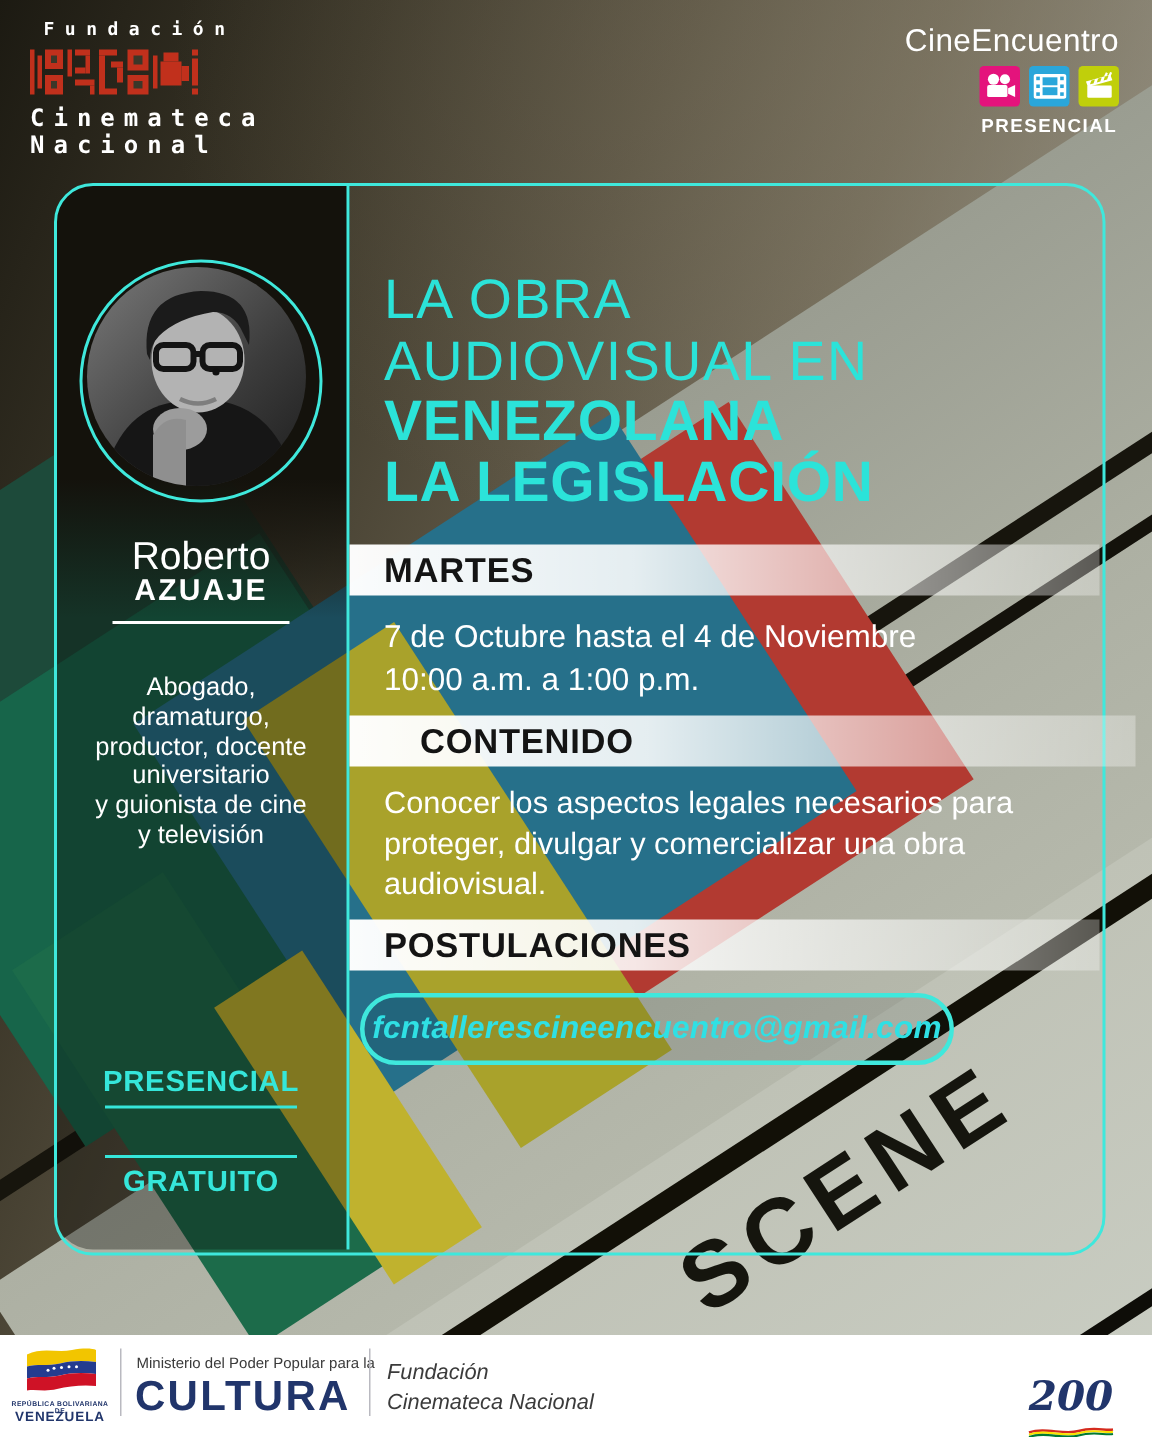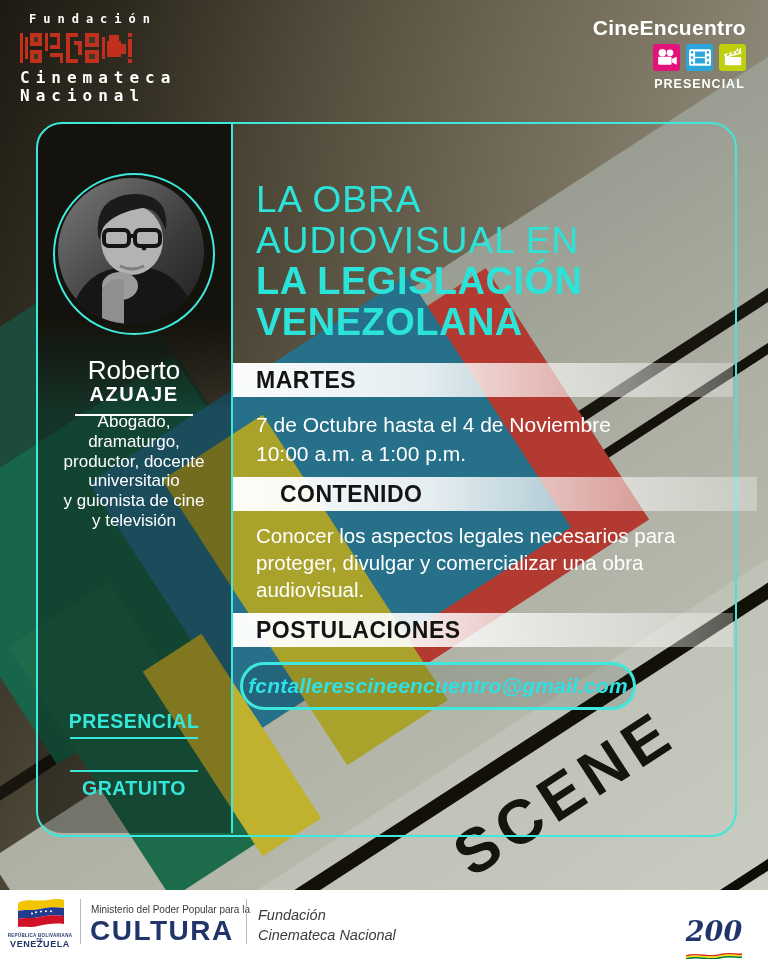--- a/index.html
+++ b/index.html
@@ -37,35 +37,35 @@
   
   .card{position:absolute;left:36px;top:122px;width:697px;height:711px;z-index:5;
     border:2px solid #3FE8DC;border-radius:26px;}
   .col-divider{position:absolute;left:231px;top:122px;width:2px;height:711px;background:#3FE8DC;z-index:6;}
   
   .fnd{position:absolute;left:20px;top:12px;z-index:8;color:#fff;}
   .fnd-small{font-family:"DejaVu Sans Mono",monospace;font-size:12px;font-weight:600;letter-spacing:7px;margin-left:9px;}
   .fnd-glyph{margin-top:5px;}
   .fnd-line{font-family:"DejaVu Sans Mono",monospace;font-size:16px;font-weight:600;letter-spacing:6px;line-height:18px;}
   .cine{position:absolute;right:22px;top:16px;z-index:8;display:flex;flex-direction:column;align-items:flex-end;}
-  .cine-brand{color:#fff;font-size:21px;font-weight:700;letter-spacing:0.3px;}
+  .cine-brand{color:#fff;font-size:21px;font-weight:400;letter-spacing:0.3px;}
   .cine-tiles{display:flex;gap:6px;margin-top:4px;}
   .tile{width:27px;height:27px;border-radius:3px;display:flex;align-items:center;justify-content:center;}
   .tile.m{background:#E4137C;} .tile.b{background:#2AA6DA;} .tile.l{background:#C0CF0B;}
   .cine-presencial{color:#fff;font-size:12.5px;font-weight:800;letter-spacing:1px;margin-top:6px;width:93px;text-align:center;}
   
   .portrait-ring{position:absolute;left:53px;top:173px;width:152px;height:152px;z-index:6;
     border:2px solid #3FE8DC;border-radius:50%;padding:3px;}
   .portrait{width:146px;height:146px;border-radius:50%;overflow:hidden;
     background:linear-gradient(135deg,#7a7a7a,#3c3c3c 60%,#1d1d1d);}
   .who{position:absolute;left:36px;width:196px;text-align:center;color:#fff;z-index:6;}
   .who-first{top:355px;font-size:26px;font-weight:400;}
   .who-last{top:383px;font-size:20px;font-weight:800;letter-spacing:1.5px;}
   .who-hr{position:absolute;left:75px;top:414px;width:118px;height:2px;background:#fff;z-index:6;}
-  .who-bio{top:412px;font-size:17px;line-height:19.8px;font-weight:500;white-space:pre-line;}
+  .who-bio{top:448px;font-size:17px;line-height:19.8px;font-weight:500;white-space:pre-line;}
   .badges{position:absolute;left:36px;width:196px;text-align:center;z-index:6;color:#35E6DA;}
   .badge{font-size:19.5px;font-weight:800;letter-spacing:0.5px;}
   .bg-presencial{top:710px;} .bg-age{top:744px;} .bg-free{top:777px;}
   .badge-hr{position:absolute;left:70px;width:128px;height:2px;background:#35E6DA;z-index:6;}
   .bh1{top:737px;} .bh2{top:770px;}
   
   .title{position:absolute;left:256px;top:180px;z-index:6;color:#2BE3D9;line-height:40.5px;}
   .title .t-light{font-size:37px;font-weight:400;letter-spacing:1px;}
   .title .t-bold{font-size:38px;font-weight:800;letter-spacing:0.5px;}
   .bar{position:absolute;left:233px;width:500px;height:34px;z-index:6;
@@ -239,22 +239,22 @@
 y televisión</div>
 
   <div class="badges badge bg-presencial">PRESENCIAL</div>
   <div class="badge-hr bh1"></div>
   <div class="badge-hr bh2"></div>
   <div class="badges badge bg-free">GRATUITO</div>
 
   <div class="title">
     <div class="t-light">LA OBRA</div>
     <div class="t-light">AUDIOVISUAL EN</div>
+    <div class="t-bold">VENEZOLANA</div>
     <div class="t-bold">LA LEGISLACIÓN</div>
-    <div class="t-bold">VENEZOLANA</div>
   </div>
 
   <div class="bar bar-martes">
     <span>MARTES</span>
   </div>
   <div class="rtext sched" style="white-space:pre-line">7 de Octubre hasta el 4 de Noviembre
 10:00 a.m. a 1:00 p.m.</div>
 
   <div class="bar bar-contenido">
     <span>CONTENIDO</span>

